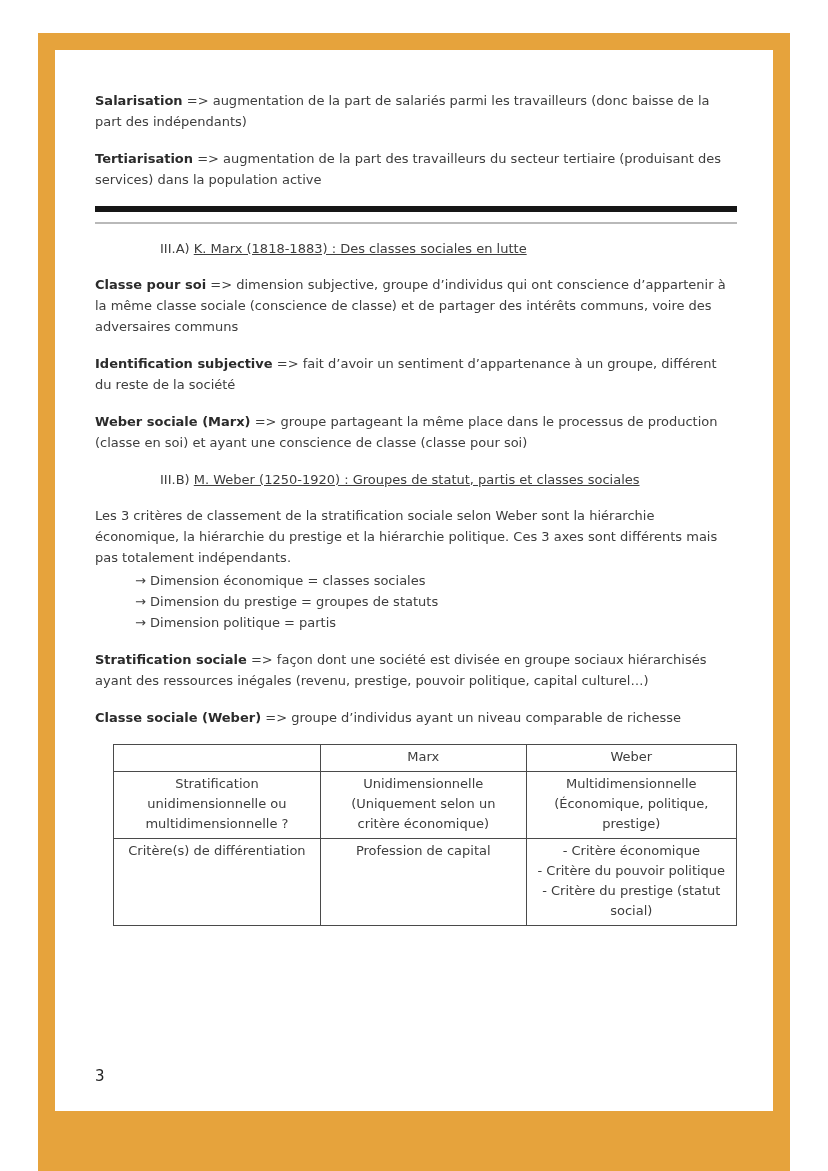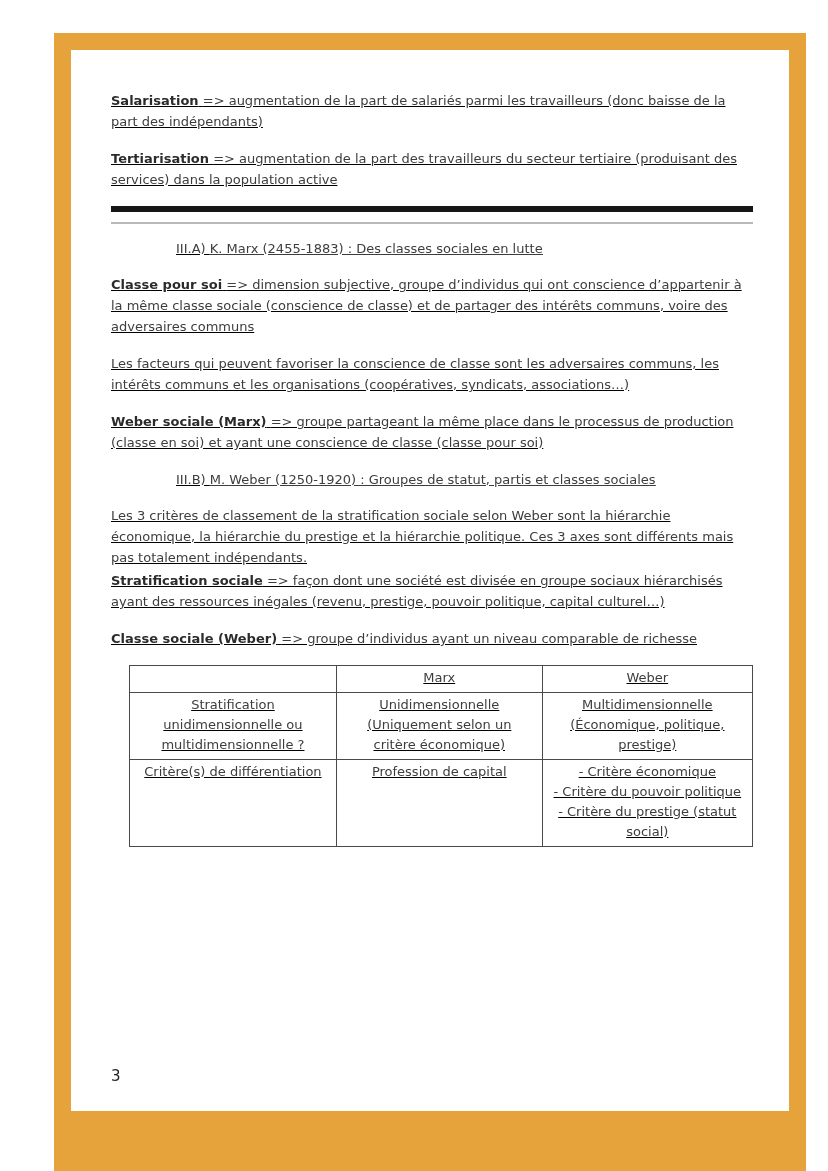--- a/index.html
+++ b/index.html
@@ -5,26 +5,25 @@
   html, body { margin:0; padding:0; }
   body {
     width:828px; height:1171px;
     background:#ffffff;
     font-family:"DejaVu Sans","Liberation Sans",sans-serif;
     position:relative;
     overflow:hidden;
   }
   .frame {
     position:absolute;
-    left:54px; top:33px;
+    left:38px; top:33px;
     width:752px; height:1138px;
     background:#e6a33c;
     box-sizing:border-box;
     padding:17px 17px 60px 17px;
-    text-decoration:underline;
   }
   .page {
     background:#ffffff;
     width:100%; height:100%;
     box-sizing:border-box;
     padding:40px 36px 0 40px;
     position:relative;
     color:#3d3d3d;
     font-size:13px;
     line-height:21px;
@@ -85,40 +84,48 @@
     <p class="def">
       <span class="term">Tertiarisation</span>
       <span>=&gt; augmentation de la part des travailleurs du secteur tertiaire (produisant des services) dans la population active</span>
     </p>
 
     <div class="section-header">
       <div class="black-bar"></div>
       <div class="thin-rule"></div>
     </div>
 
-    <p class="subsection"><span>III.A) </span><span class="u">K. Marx (2455-1883) : Des classes sociales en lutte</span></p>
+    <p class="subsection"><span>III.A) </span><span class="u">K. Marx (1818-1883) : Des classes sociales en lutte</span></p>
 
 
     <p class="def">
       <span class="term">Classe pour soi</span>
       <span>=&gt; dimension subjective, groupe d’individus qui ont conscience d’appartenir à la même classe sociale (conscience de classe) et de partager des intérêts communs, voire des adversaires communs</span>
     </p>
 
+    <p class="def">
+      <span class="term">Identification subjective</span>
+      <span>=&gt; fait d’avoir un sentiment d’appartenance à un groupe, différent du reste de la société</span>
+    </p>
 
-    <p class="para">Les facteurs qui peuvent favoriser la conscience de classe sont les adversaires communs, les intérêts communs et les organisations (coopératives, syndicats, associations…)</p>
 
     <p class="def">
       <span class="term">Weber sociale (Marx)</span>
       <span>=&gt; groupe partageant la même place dans le processus de production (classe en soi) et ayant une conscience de classe (classe pour soi)</span>
     </p>
 
     <p class="subsection"><span>III.B) </span><span class="u">M. Weber (1250-1920) : Groupes de statut, partis et classes sociales</span></p>
 
     <p class="para intro-tight">Les 3 critères de classement de la stratification sociale selon Weber sont la hiérarchie économique, la hiérarchie du prestige et la hiérarchie politique. Ces 3 axes sont différents mais pas totalement indépendants.</p>
 
+    <div class="arrow-list">
+      <p class="arrow-item">→ Dimension économique = classes sociales</p>
+      <p class="arrow-item">→ Dimension du prestige = groupes de statuts</p>
+      <p class="arrow-item">→ Dimension politique = partis</p>
+    </div>
 
     <p class="def">
       <span class="term">Stratification sociale</span>
       <span>=&gt; façon dont une société est divisée en groupe sociaux hiérarchisés ayant des ressources inégales (revenu, prestige, pouvoir politique, capital culturel…)</span>
     </p>
 
     <p class="def">
       <span class="term">Classe sociale (Weber)</span>
       <span>=&gt; groupe d’individus ayant un niveau comparable de richesse</span>
     </p>

